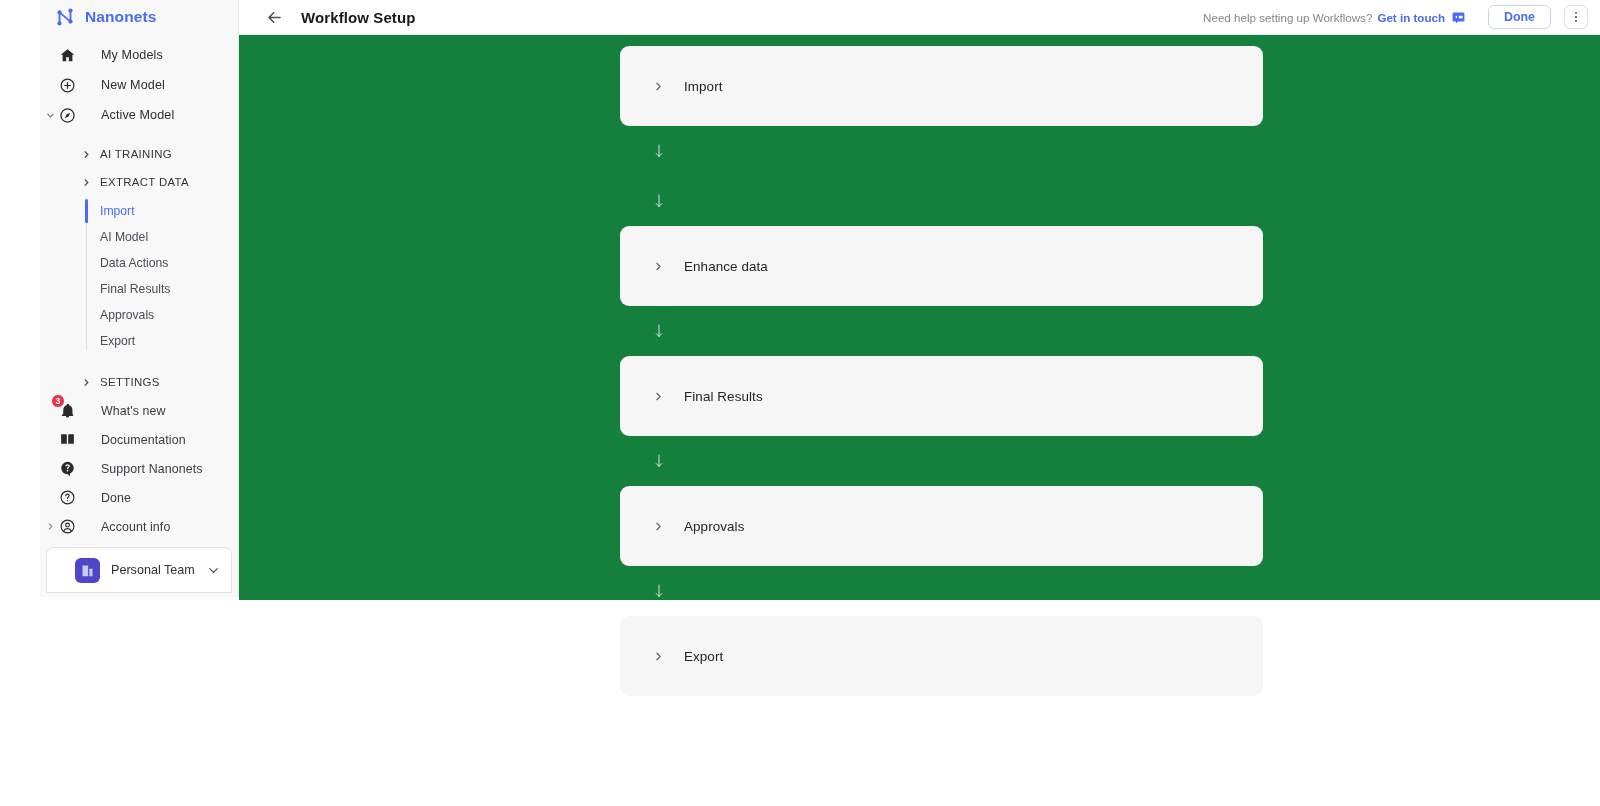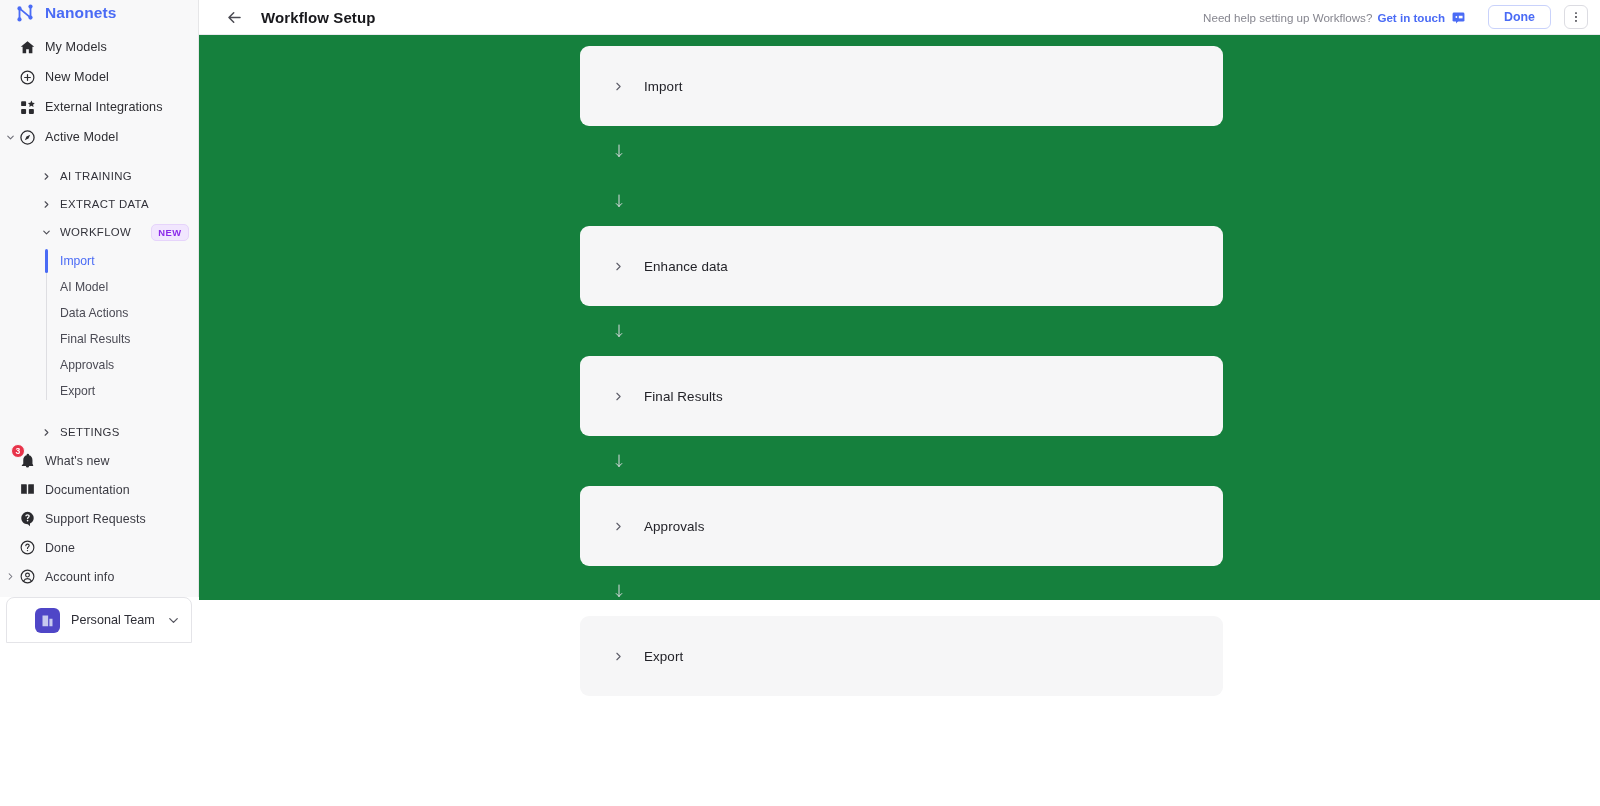--- a/index.html
+++ b/index.html
@@ -12,38 +12,38 @@
   }
   .app { position: relative; width: 1600px; height: 806px; display: flex; }
 
   
   .sidebar {
     position: relative;
     width: 199px; height: 597px;
     background: #f8f8f9;
     border-right: 1px solid #e6e6e8;
     flex: 0 0 199px;
-    display: flex; flex-direction: column;
+    display: flex; flex-direction: column; margin-left: 40px;
   }
   .brand {
     height: 34px;
     display: flex; align-items: center;
     gap: 9px; padding: 0 0 0 14px;
     margin-top: 2px;
   }
   .brand-logo { width: 22px; height: 22px; display:block; }
   .brand-name {
     color: #4a6bf5; font-size: 15.5px; font-weight: 700;
     letter-spacing: .1px;
   }
 
   .nav-top { margin-top: 8px; }
   .nav-item {
     height: 30px; display: flex; align-items: center;
-    gap: 8px; padding-left: 18px; cursor: pointer;
+    gap: 24px; padding-left: 18px; cursor: pointer;
     position: relative;
   }
   .nav-item .ic { width: 19px; height: 19px; flex: 0 0 19px; display:flex; align-items:center; justify-content:center; color:#2b2b2f; }
   .nav-item .lbl { font-size: 12.6px; color: #2e2e33; letter-spacing:.1px; }
 
   .active-model-row { position: relative; }
   .caret-left {
     position: absolute; left: 4px; top: 50%; transform: translateY(-50%);
     width: 12px; height: 12px; color: #6d6d77;
     display:flex; align-items:center; justify-content:center;
@@ -229,31 +229,20 @@
       <div class="nav-item">
         <span class="ic">
           <svg viewBox="0 0 24 24" width="17" height="17" fill="none" stroke="currentColor" stroke-width="1.7">
             <circle cx="12" cy="12" r="9"></circle>
               <path d="M12 8v8M8 12h8" stroke-linecap="round"></path>
           </svg>
         </span>
         <span class="lbl">New Model</span>
       </div>
 
-      <div class="nav-item">
-        <span class="ic">
-          <svg viewBox="0 0 24 24" width="17" height="17" fill="currentColor">
-            <rect x="3" y="3" width="7" height="7" rx="1.3"></rect>
-            <rect x="3" y="14" width="7" height="7" rx="1.3"></rect>
-            <rect x="14" y="14" width="7" height="7" rx="1.3"></rect>
-            <path d="M17.5 2.2l1.5 3.1 3.3.4-2.4 2.3.6 3.3-3-1.6-3 1.6.6-3.3L12.7 5.7l3.3-.4z"></path>
-          </svg>
-        </span>
-        <span class="lbl">External Integrations</span>
-      </div>
 
       <div class="nav-item active-model-row">
         <span class="caret-left">
           <svg viewBox="0 0 24 24" width="11" height="11" fill="none" stroke="currentColor" stroke-width="2.4" stroke-linecap="round" stroke-linejoin="round">
               <path d="M6 9l6 6 6-6"></path>
             </svg>
         </span>
         <span class="ic">
           <svg viewBox="0 0 24 24" width="17" height="17" fill="currentColor">
             <circle cx="12" cy="12" r="9.3" fill="none" stroke="currentColor" stroke-width="1.8"></circle>
@@ -276,29 +265,20 @@
 
         <div class="section-row">
           <span class="chev">
             <svg viewBox="0 0 24 24" width="11" height="11" fill="none" stroke="currentColor" stroke-width="2.4" stroke-linecap="round" stroke-linejoin="round">
                 <path d="M9 6l6 6-6 6"></path>
               </svg>
           </span>
           <span class="s-lbl">EXTRACT DATA</span>
         </div>
 
-        <div class="section-row">
-          <span class="chev">
-            <svg viewBox="0 0 24 24" width="11" height="11" fill="none" stroke="currentColor" stroke-width="2.4" stroke-linecap="round" stroke-linejoin="round">
-                <path d="M6 9l6 6 6-6"></path>
-              </svg>
-          </span>
-          <span class="s-lbl">WORKFLOW</span>
-          <span class="badge-new">NEW</span>
-        </div>
 
         <div class="subnav">
           <div class="subitem active">
               <span>Import</span>
             </div>
           <div class="subitem">
               <span>AI Model</span>
             </div>
           <div class="subitem">
               <span>Data Actions</span>
@@ -346,21 +326,21 @@
         </span>
         <span class="lbl">Documentation</span>
       </div>
 
       <div class="nav-item">
         <span class="ic">
           <svg viewBox="0 0 24 24" width="17" height="17" fill="currentColor">
               <path d="M12 2.6A8.8 8.8 0 0 0 3.2 11.4c0 4.8 3.9 8.8 8.8 8.8h.6l2.9 2.6v-3.6a8.7 8.7 0 0 0 5.3-7.8A8.8 8.8 0 0 0 12 2.6zm.1 13.6a1.15 1.15 0 1 1 0-2.3 1.15 1.15 0 0 1 0 2.3zm1.9-5.1c-.8.7-1 1-1 1.7h-1.9c0-1.3.4-2 1.3-2.8.6-.5.8-.8.8-1.3 0-.6-.5-1-1.2-1s-1.2.4-1.3 1.2H8.8c.1-1.8 1.4-2.9 3.3-2.9 1.8 0 3.1 1 3.1 2.6 0 .9-.4 1.6-1.2 2.5z"></path>
             </svg>
         </span>
-        <span class="lbl">Support Requests</span>
+        <span class="lbl">Support Nanonets</span>
       </div>
 
       <div class="nav-item">
         <span class="ic">
           <svg viewBox="0 0 24 24" width="17" height="17" fill="none" stroke="currentColor" stroke-width="1.6">
             <circle cx="12" cy="12" r="9"></circle>
             <path d="M9.6 9.4c.1-1.3 1.1-2.1 2.4-2.1 1.4 0 2.4.8 2.4 2 0 1-.5 1.5-1.4 2.2-.8.6-1 1-1 1.8" stroke-linecap="round"></path>
             <circle cx="12" cy="16.4" r="1" fill="currentColor" stroke="none"></circle>
           </svg>
         </span>

